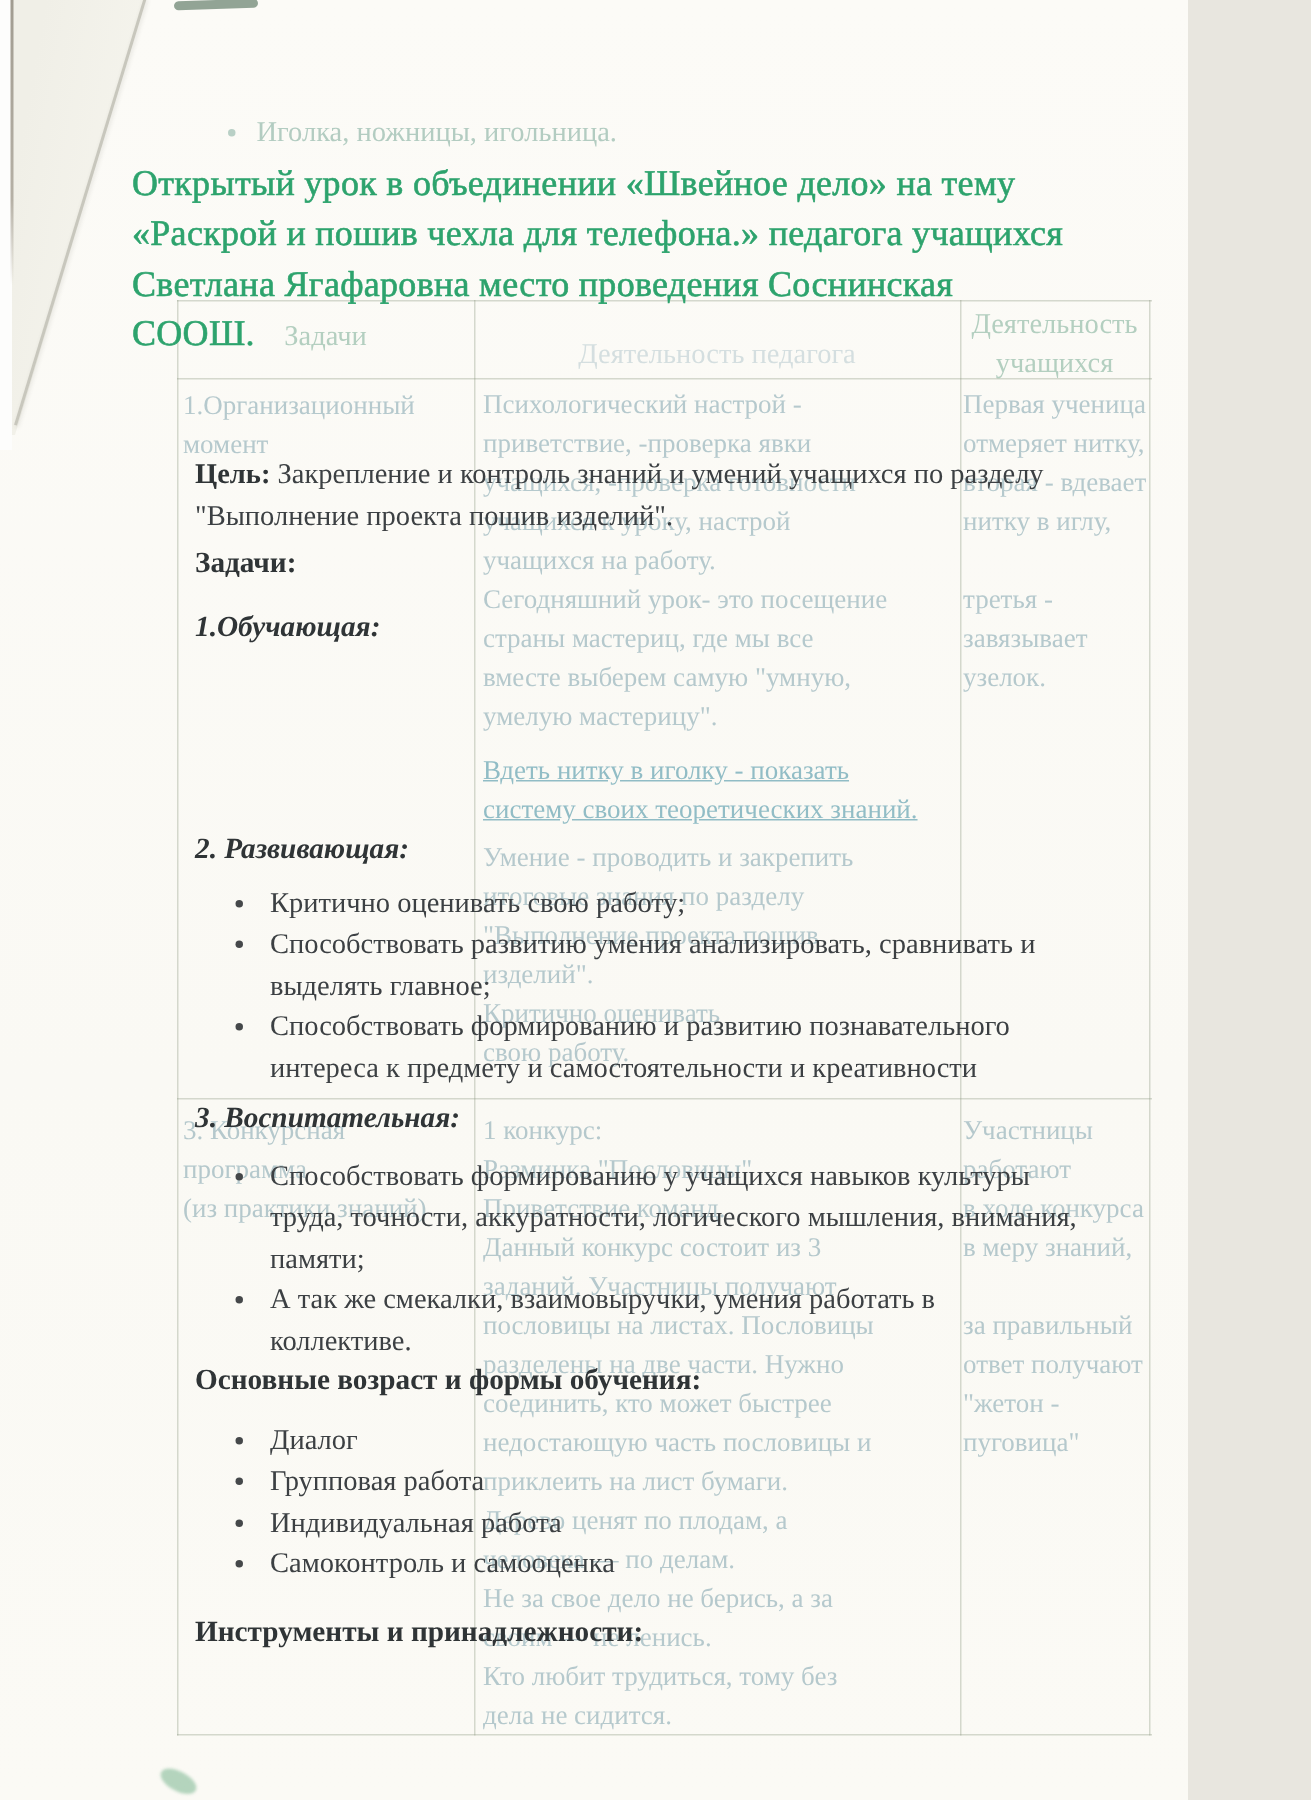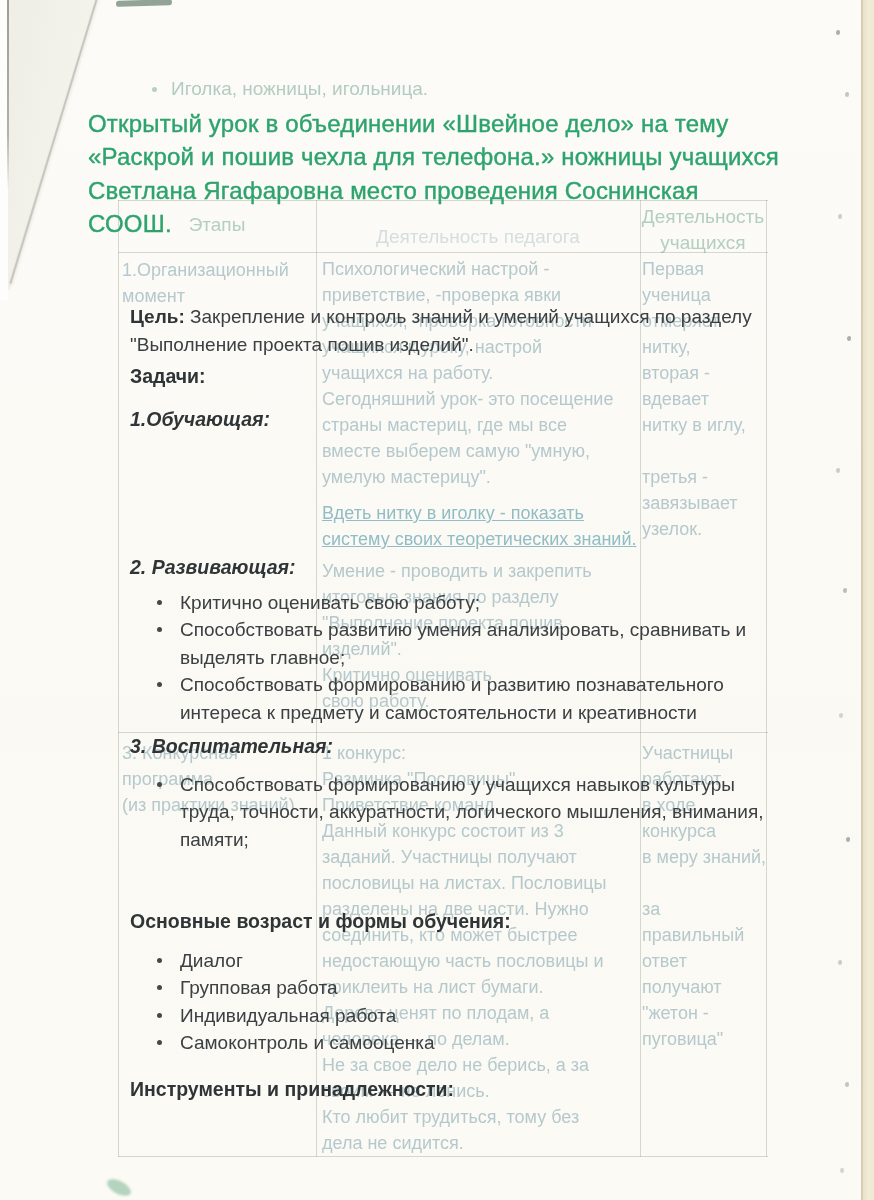--- a/index.html
+++ b/index.html
@@ -1,23 +1,23 @@
 <!DOCTYPE html>
 <html style="--title_green: #2da36d; --body_text: #3c4043;"><head>
 <meta charset="utf-8">
 <style>
   :root{
     --title_green:#2da36d;
     --body_text:#3c4043;
   }
   html,body{margin:0;padding:0;background:#e8e6df;}
   .scan{
-    position:relative;width:874px;height:1200px;overflow:hidden;
+    position:relative;width:792px;height:1200px;overflow:hidden;
     background:linear-gradient(180deg,#fcfbf7 0%,#faf9f4 60%,#fbfaf5 100%);
-    font-family:Liberation Sans, sans-serif;
+    font-family:Liberation Serif, serif;
   }
   
   .white-strip{position:absolute;left:0;top:0;width:8px;height:300px;background:#fdfdfc;z-index:2;}
   .fold{position:absolute;left:0;top:0;width:100px;height:292px;z-index:1;
         background:linear-gradient(100deg,#f0efe7 20%,#f6f5ee 85%);
         clip-path:polygon(0 0,97px 0,10px 290px,0 290px);}
   .fold-line{position:absolute;left:96px;top:-2px;width:2px;height:298px;background:#c8c7bd;
         transform-origin:top left;transform:rotate(16.9deg);box-shadow:1px 1px 3px rgba(80,80,70,.15);z-index:2;}
   .left-edge-line{position:absolute;left:7px;top:0;width:2px;height:190px;z-index:3;
         background:linear-gradient(180deg,#a19c91 0%,#b5b0a5 70%,rgba(181,176,165,0));}
@@ -87,40 +87,40 @@
     <div class="b-table">
       <div class="bv" style="left:0"></div>
       <div class="bv" style="left:198px"></div>
       <div class="bv" style="left:522px"></div>
       <div class="bv" style="left:648px"></div>
       <div class="bh" style="top:0"></div>
       <div class="bh" style="top:52px"></div>
       <div class="bh" style="top:532px"></div>
       <div class="bh" style="top:956px"></div>
 
-      <div class="b-c b-h" style="left:0;top:12px;width:198px">Этапы</div>
+      <div class="b-c b-h" style="left:0;top:12px;width:198px">Задачи</div>
       <div class="b-c b-h b-fainter" style="left:198px;top:24px;width:324px">Деятельность педагога</div>
       <div class="b-c b-h" style="left:522px;top:4px;width:126px">Деятельность<br>учащихся</div>
 
       <div class="b-c" style="left:4px;top:57px;width:192px">1.Организационный<br>момент</div>
       <div class="b-c" style="left:204px;top:56px;width:316px">Психологический настрой -<br>приветствие, -проверка явки<br>учащихся, -проверка готовности<br>учащихся к уроку, настрой<br>учащихся на работу.<br>Сегодняшний урок- это посещение<br>страны мастериц, где мы все<br>вместе выберем самую "умную,<br>умелую мастерицу".</div>
       <div class="b-c b-u" style="left:204px;top:300px;width:316px">Вдеть нитку в иголку - показать<br>систему своих теоретических знаний.</div>
       <div class="b-c" style="left:204px;top:358px;width:316px">Умение - проводить и закрепить<br>итоговые знания по разделу<br>"Выполнение проекта пошив<br>изделий".<br>Критично оценивать<br>свою работу.</div>
       <div class="b-c" style="left:524px;top:56px;width:124px">Первая ученица<br>отмеряет нитку,<br>вторая - вдевает<br>нитку в иглу,<br><br>третья - завязывает<br>узелок.</div>
       <div class="b-c" style="left:4px;top:540px;width:192px">3. Конкурсная<br>программа<br>(из практики знаний)</div>
       <div class="b-c" style="left:204px;top:540px;width:316px">1 конкурс:<br>Разминка "Пословицы"<br>Приветствие команд.<br>Данный конкурс состоит из 3<br>заданий. Участницы получают<br>пословицы на листах. Пословицы<br>разделены на две части. Нужно<br>соединить, кто может быстрее<br>недостающую часть пословицы и<br>приклеить на лист бумаги.<br>Дерево ценят по плодам, а<br>человека — по делам.<br>Не за свое дело не берись, а за<br>своим — не ленись.<br>Кто любит трудиться, тому без<br>дела не сидится.</div>
       <div class="b-c" style="left:524px;top:540px;width:124px">Участницы работают<br>в ходе конкурса<br>в меру знаний,<br><br>за правильный<br>ответ получают<br>"жетон -<br>пуговица"</div>
     </div>
   </div>
 
   <div class="content">
 
     <div class="title">
       <div>Открытый урок в объединении «Швейное дело» на тему</div>
-      <div>«Раскрой и пошив чехла для телефона.» ножницы учащихся</div>
+      <div>«Раскрой и пошив чехла для телефона.» педагога учащихся</div>
       <div>Светлана Ягафаровна место проведения Соснинская</div>
       <div>СООШ.</div>
     </div>
 
     <p class="goal">
       <b>Цель:</b>
       <span>Закрепление и контроль знаний и умений учащихся по разделу</span><br>
       <span>"Выполнение проекта пошив изделий".</span>
     </p>
 
@@ -131,20 +131,21 @@
     <div class="h it" style="top:556px">2. Развивающая:</div>
     <ul class="blist" style="top:589px">
       <li>Критично оценивать свою работу;</li>
       <li>Способствовать развитию умения анализировать, сравнивать и<br>выделять главное;</li>
       <li>Способствовать формированию и развитию познавательного<br>интереса к предмету и самостоятельности и креативности</li>
     </ul>
 
     <div class="h it" style="top:735px">3. Воспитательная:</div>
     <ul class="blist" style="top:771px">
       <li>Способствовать формированию у учащихся навыков культуры<br>труда, точности, аккуратности, логического мышления, внимания,<br>памяти;</li>
+      <li>А так же смекалки, взаимовыручки, умения работать в<br>коллективе.</li>
     </ul>
 
     <div class="h" style="top:910px">Основные возраст и формы обучения:</div>
     <ul class="blist" style="top:947px">
       <li>Диалог</li>
       <li>Групповая работа</li>
       <li>Индивидуальная работа</li>
       <li>Самоконтроль и самооценка</li>
     </ul>
 

